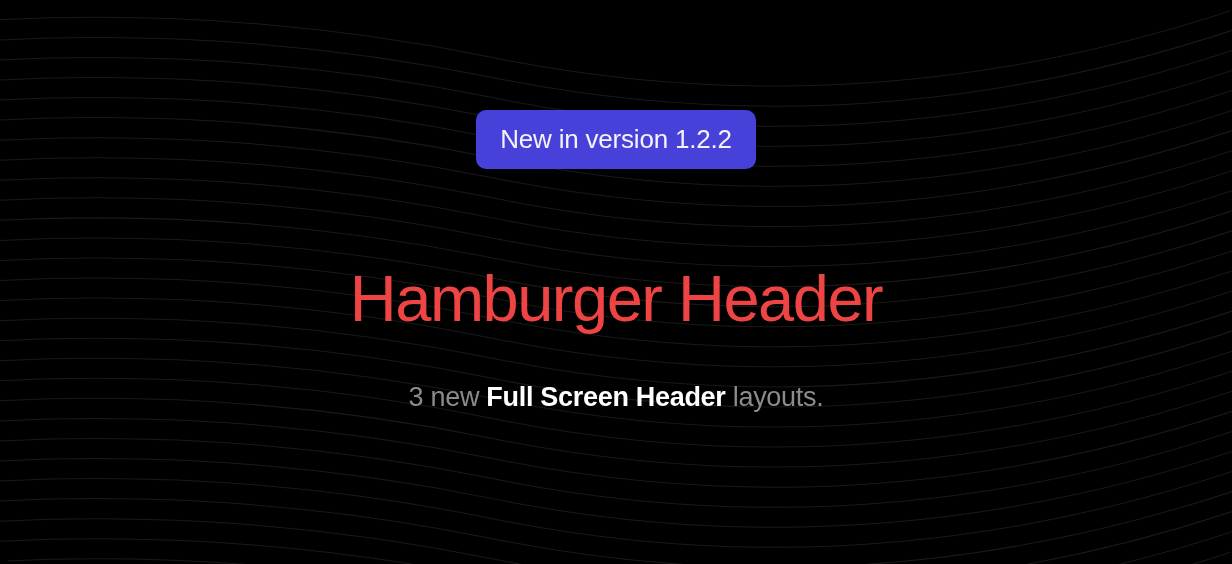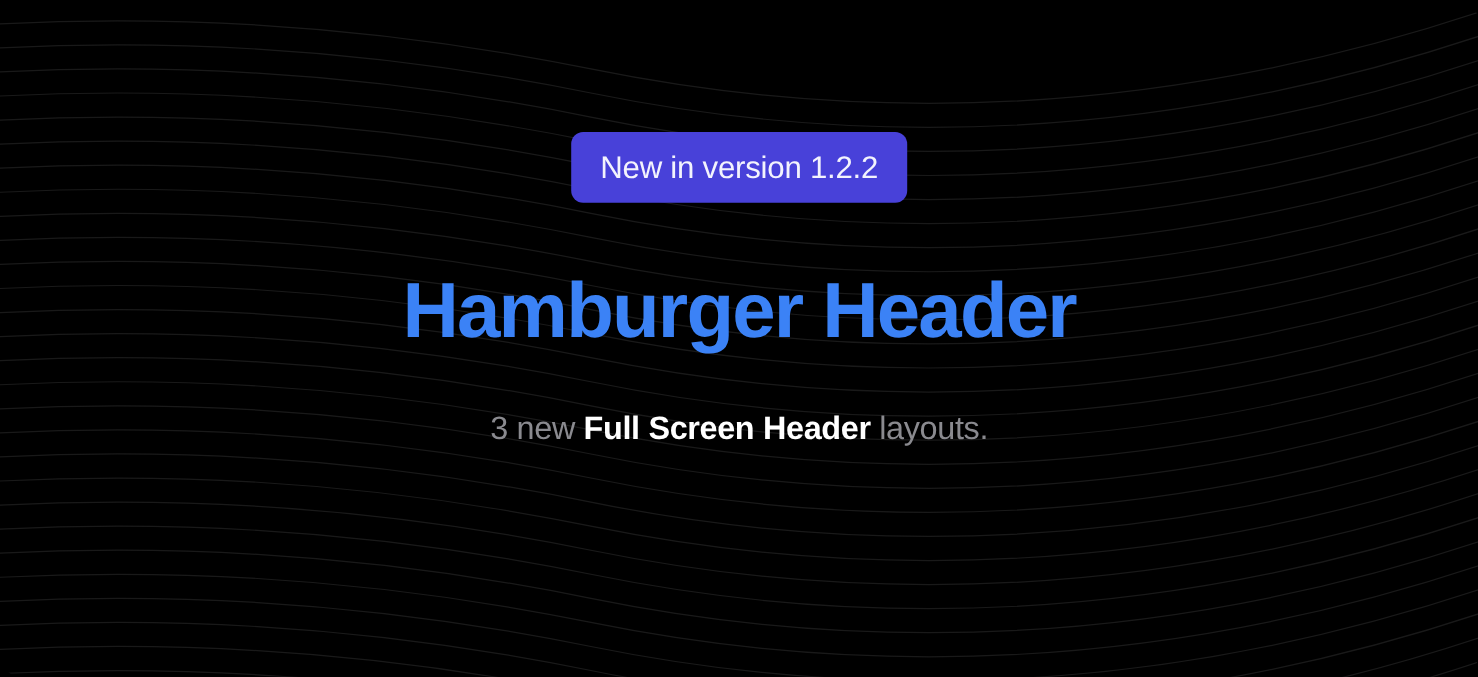--- a/index.html
+++ b/index.html
@@ -55,24 +55,24 @@
       background: #4841d9;
       color: #F3F3FD;
       font-size: 26px;
       font-weight: 500;
       padding: 14px 24px;
       border-radius: 10px;
       letter-spacing: -0.2px;
     }
     
     .title {
-      color: #3b82f6;
+      color: #ef4444;
       font-size: 65px;
-      font-weight: 700;
-      margin-top: 52px;
+      font-weight: 400;
+      margin-top: 92px;
       letter-spacing: -1.5px;
     }
     
     .subtitle {
       font-size: 27px;
       font-weight: 400;
       margin-top: 46px;
       letter-spacing: -0.3px;
     }
     

